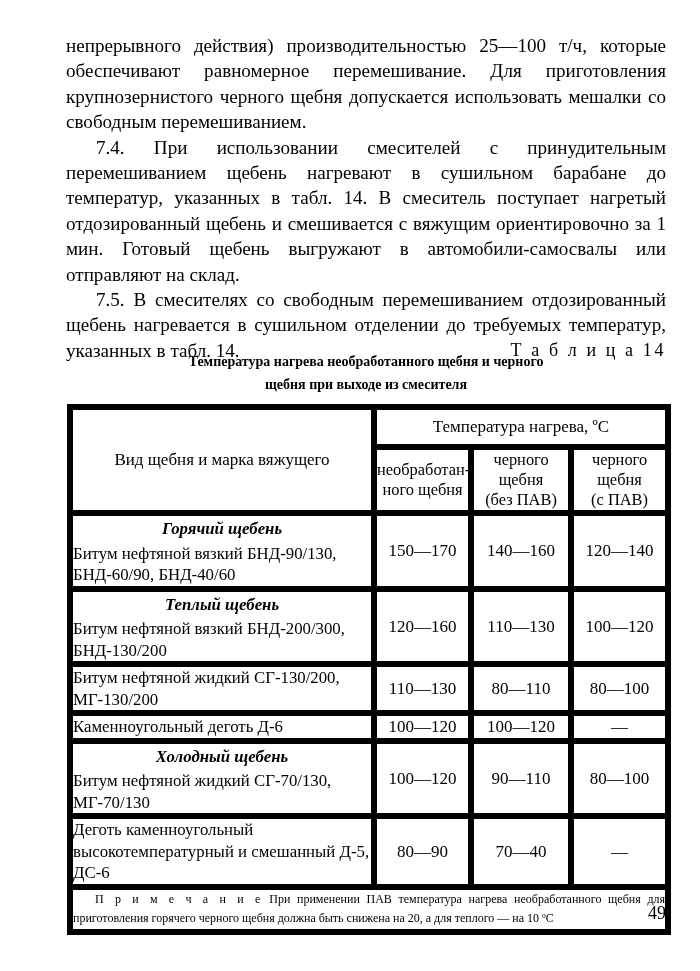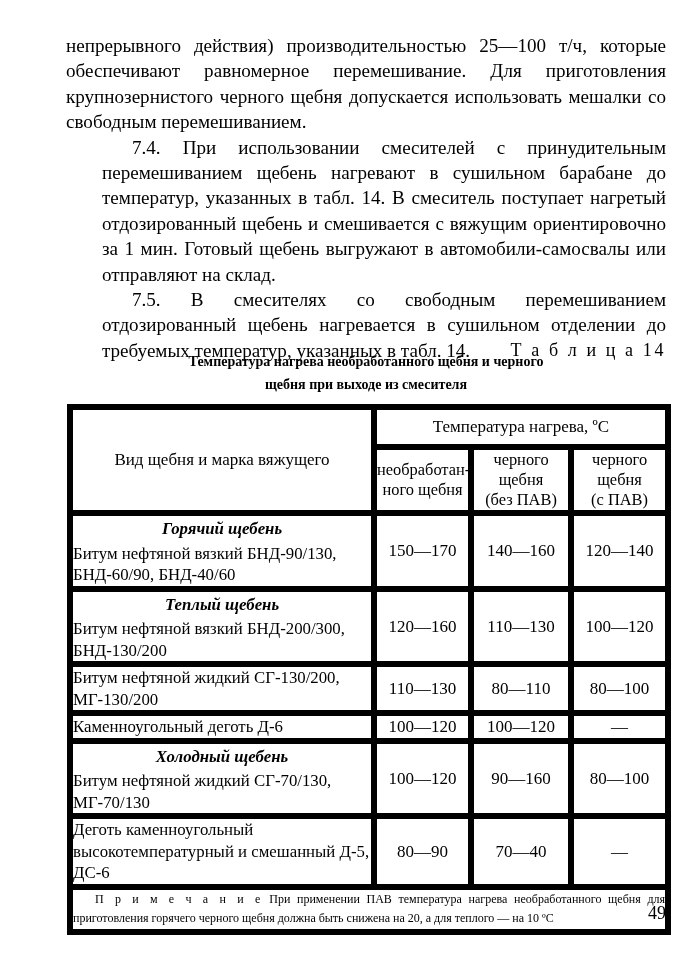--- a/index.html
+++ b/index.html
@@ -35,21 +35,20 @@
     text-align: justify;
     text-justify: inter-word;
     margin: 0;
     hyphens: manual;
   }
   .para + .para {
     margin-top: 0px;
   }
   .para.indent {
     text-indent: 30px;
-    margin-left: 36px;
   }
 
   
   .tbl-number {
     position: absolute;
     left: 66px;
     top: 340px;
     width: 600px;
     text-align: right;
     font-size: 18px;
@@ -244,21 +243,21 @@
           <td class="num">100—120</td>
           <td class="num">—</td>
         </tr>
 
         <tr>
           <td class="name">
             <span class="sect">Холодный щебень</span>
             <span class="just">Битум нефтяной жидкий СГ-70/130, МГ-70/130</span>
           </td>
           <td class="num">100—120</td>
-          <td class="num">90—160</td>
+          <td class="num">90—110</td>
           <td class="num">80—100</td>
         </tr>
         <tr>
           <td class="name">
             <span class="just">Деготь каменноугольный высокотемпературный и смешанный Д-5, ДС-6</span>
           </td>
           <td class="num">80—90</td>
           <td class="num">70—40</td>
           <td class="num">—</td>
         </tr>

